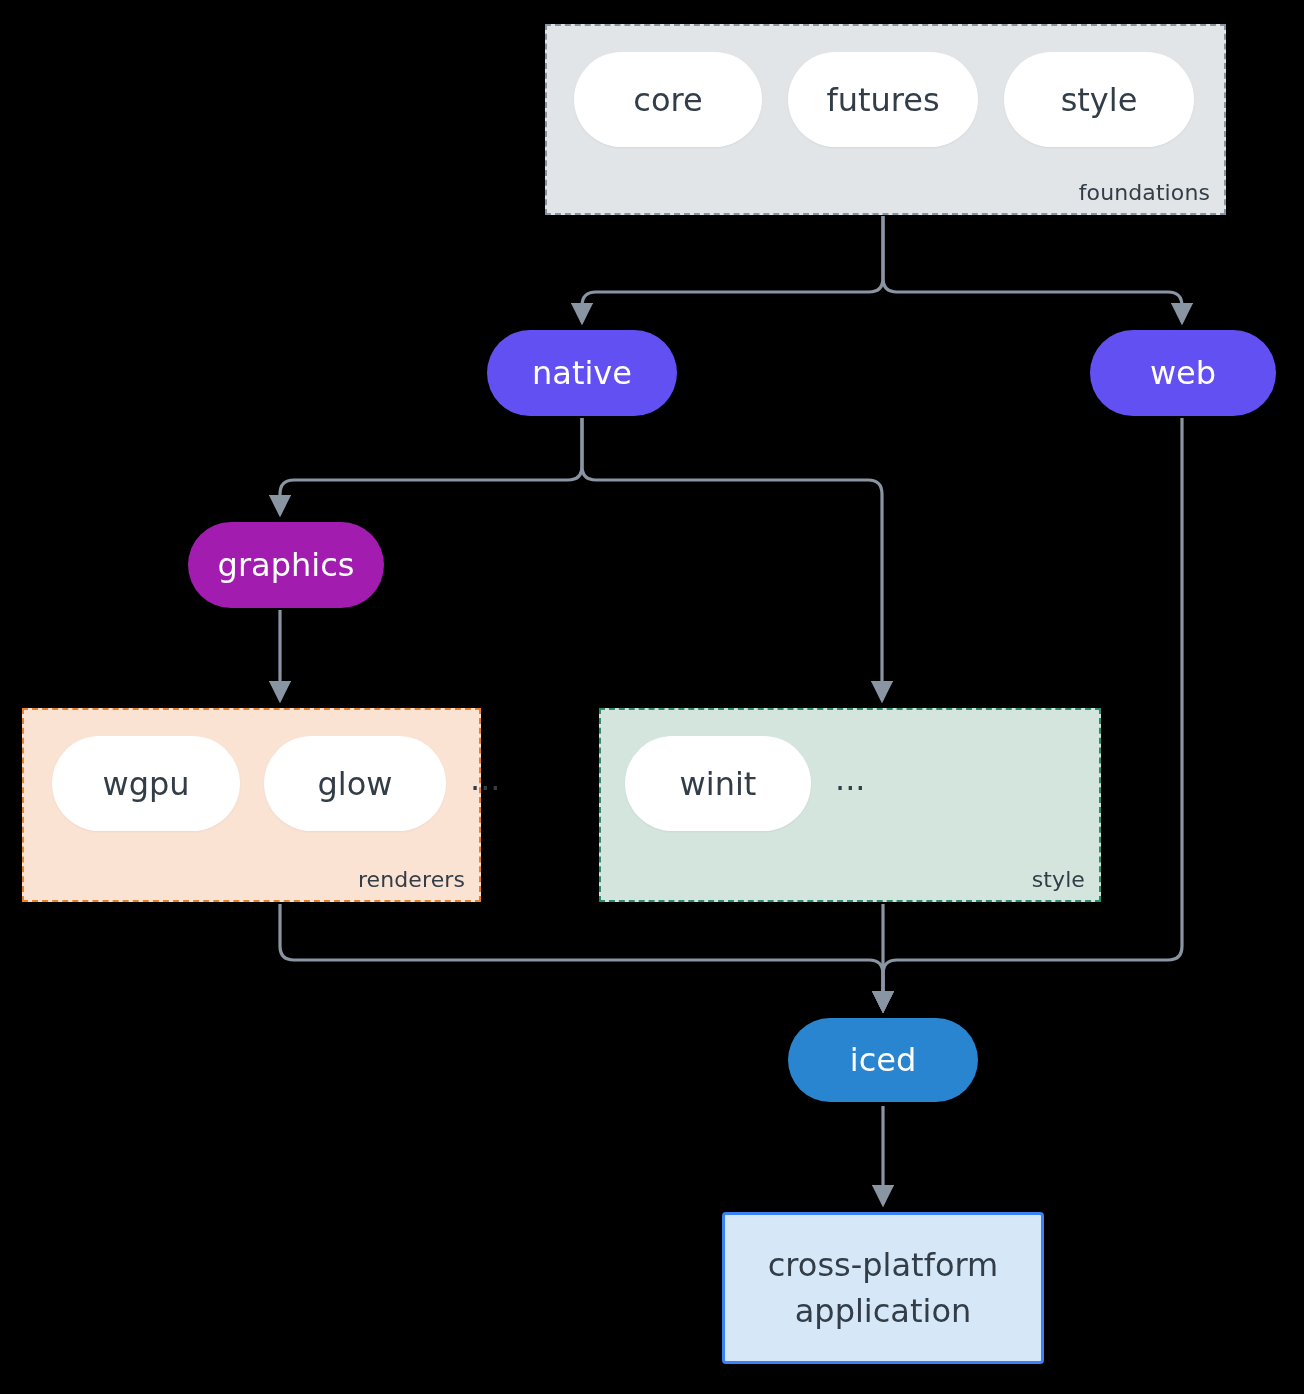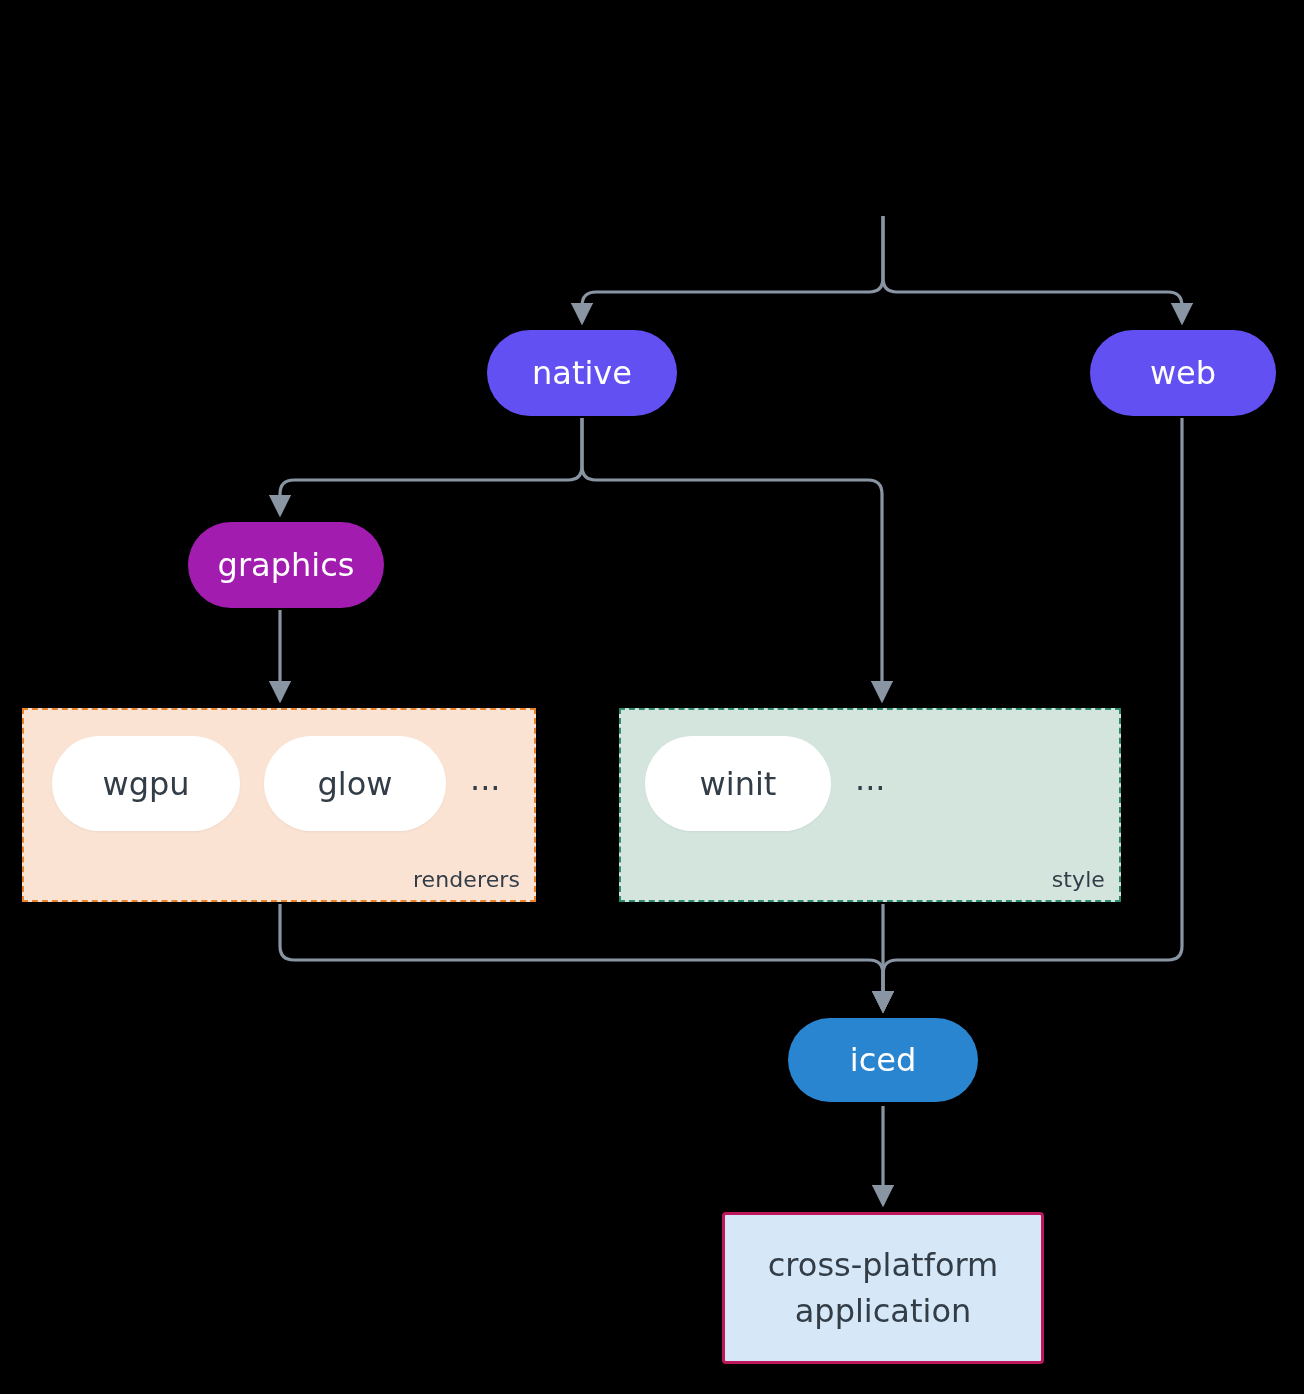--- a/index.html
+++ b/index.html
@@ -50,27 +50,27 @@
     left: 545px;
     top: 24px;
     width: 681px;
     height: 191px;
     background: #e1e5e8;
     border: 2px dashed #8995a3;
   }
   .group.renderers {
     left: 22px;
     top: 708px;
-    width: 514px;
+    width: 459px;
     height: 194px;
     background: #fbe3d4;
     border: 2px dashed #e8832c;
   }
   .group.shells {
-    left: 619px;
+    left: 599px;
     top: 708px;
     width: 502px;
     height: 194px;
     background: #d4e5de;
     border: 2px dashed #2f8a72;
   }
 
   
   .pill {
     background: #ffffff;
@@ -132,21 +132,21 @@
     background: #2a85d0;
   }
 
   .terminal-box {
     position: absolute;
     left: 722px;
     top: 1212px;
     width: 322px;
     height: 152px;
     background: #d6e8f7;
-    border: 3px solid #be185d;
+    border: 3px solid #3b82f6;
     border-radius: 4px;
     box-sizing: border-box;
     display: flex;
     flex-direction: column;
     align-items: center;
     justify-content: center;
     color: #333d47;
     font-size: 32px;
     line-height: 1.45;
   }
@@ -174,20 +174,34 @@
       <path d="M 280 610 L 280 700" marker-end="url(#arrow)"></path>
 
       <path d="M 280 904 L 280 946 Q 280 960 294 960 L 869 960 Q 883 960 883 974 L 883 1010" marker-end="url(#arrow)"></path>
       <path d="M 883 904 L 883 1010" marker-end="url(#arrow)"></path>
       <path d="M 1182 418 L 1182 946 Q 1182 960 1168 960 L 897 960 Q 883 960 883 974 L 883 1010" marker-end="url(#arrow)"></path>
 
       <path d="M 883 1106 L 883 1204" marker-end="url(#arrow)"></path>
     </g>
   </svg>
 
+  <div class="group foundations">
+    <div class="group-inner" style="top:26px; left:27px; gap:26px;">
+      <div class="pill" style="width:188px;">
+        <span>core</span>
+      </div>
+      <div class="pill" style="width:190px;">
+        <span>futures</span>
+      </div>
+      <div class="pill" style="width:190px;">
+        <span>style</span>
+      </div>
+    </div>
+    <div class="group-label">foundations</div>
+  </div>
 
   <div class="node web">
     <span>web</span>
   </div>
   <div class="node native">
     <span>native</span>
   </div>
 
   <div class="node graphics">
     <span>graphics</span>

